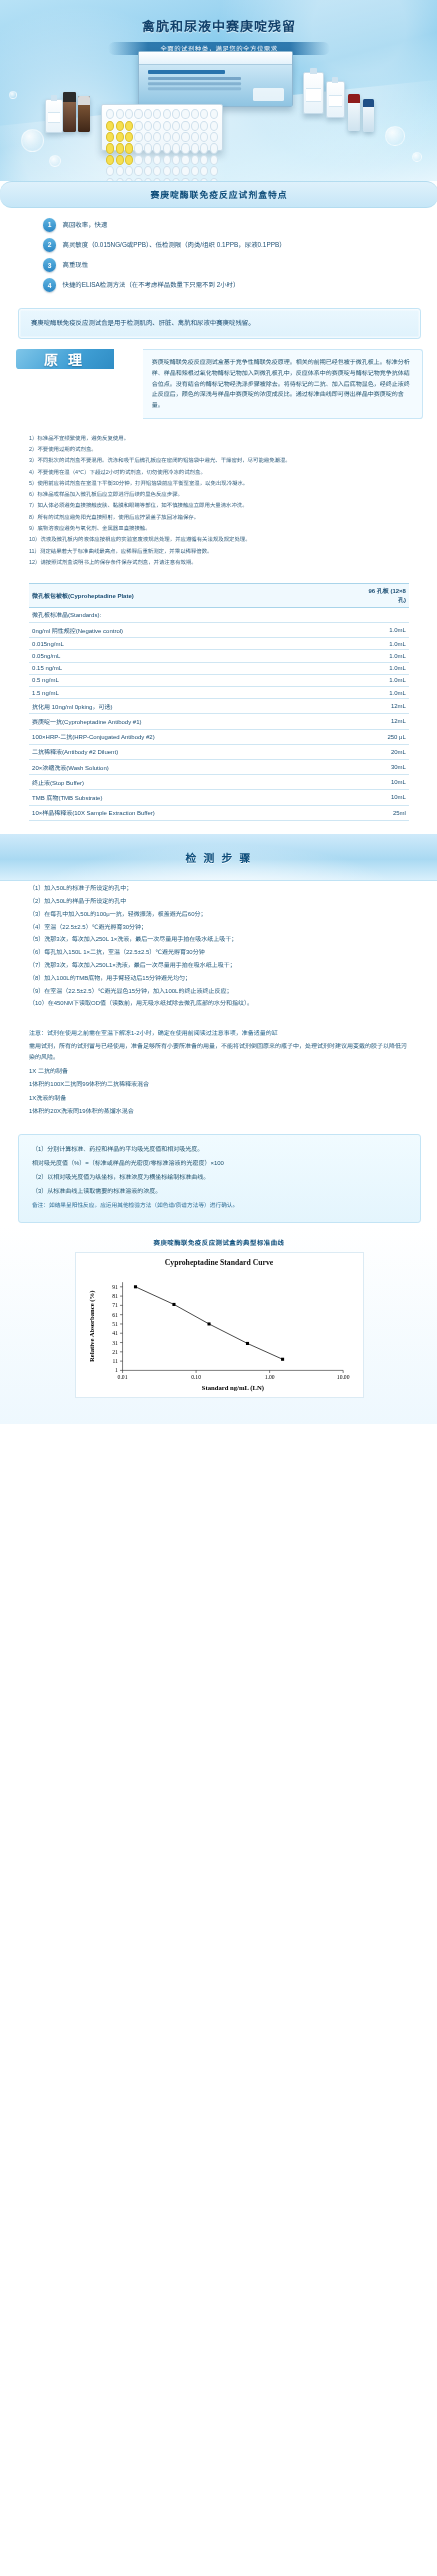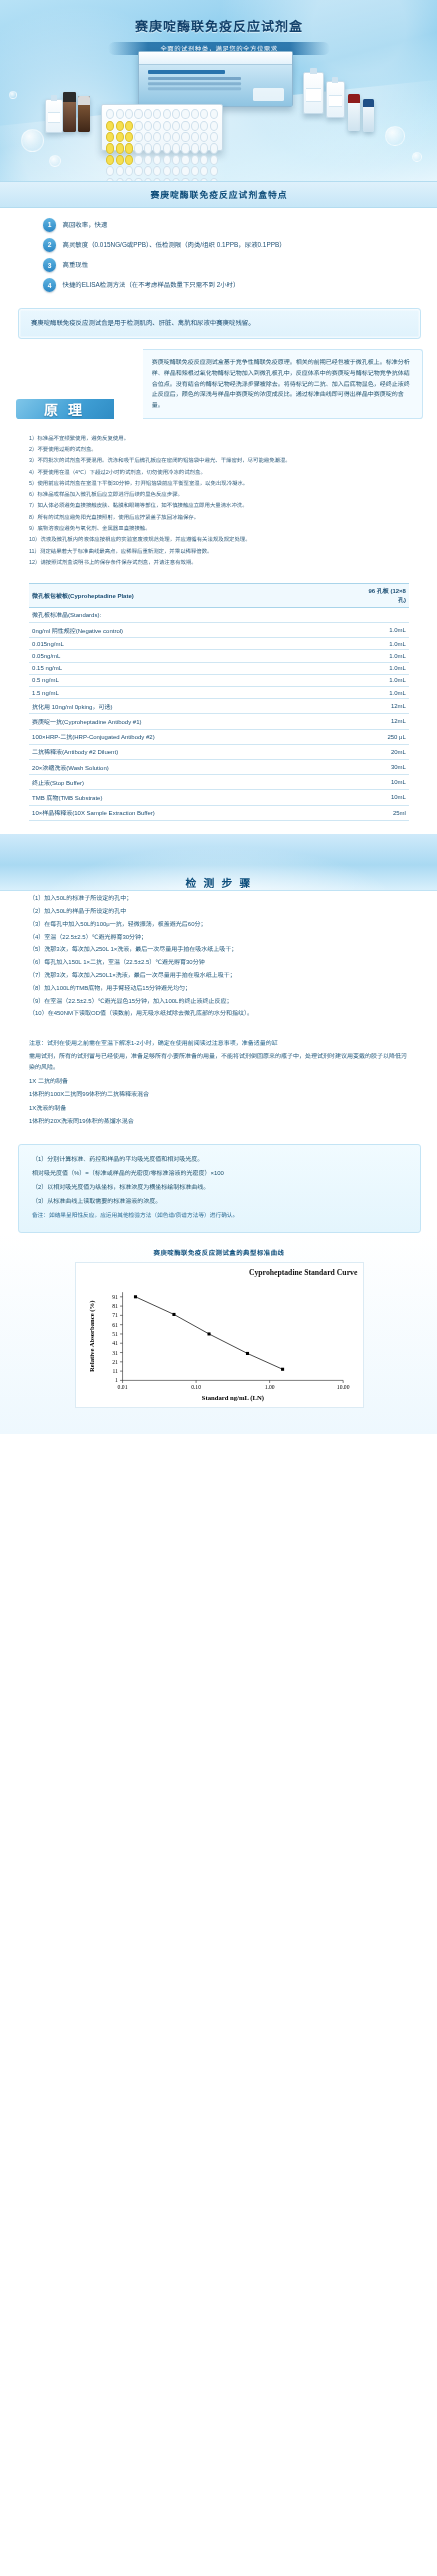--- a/index.html
+++ b/index.html
@@ -145,30 +145,31 @@
     font-size: 9.8px;
     font-weight: bold;
     letter-spacing: 1.5px;
     color: #14537f;
   }
   .band.blue-bar {
     background: linear-gradient(180deg, #dff1fb 0%, #c6e6f7 100%);
     padding: 6.2px 0;
     border-top: 0.5px solid #b3dcf0;
     border-bottom: 0.5px solid #b3dcf0;
+    border-radius: 12px;
   }
   .band.blue-bar h2 { color: #0f4d79; font-size: 8.8px; letter-spacing: 1px; }
   .wave-head {
     position: relative;
-    height: 57px;
+    height: 47px;
     background:
       radial-gradient(ellipse at 50% 140%, rgba(255,255,255,.85), rgba(255,255,255,0) 60%),
       linear-gradient(180deg, #cfeafa 0%, #a9d9f2 55%, #d9f0fc 100%);
     border-bottom: 0.5px solid #bfe2f4;
-    display: flex; align-items: flex-end; justify-content: center;
+    display: flex; align-items: center; justify-content: center;
   }
   .wave-head h2 { margin: 0; font-size: 10.8px; letter-spacing: 2.1px; color: #0e4f7d; font-weight: bold; text-shadow: 0 0.5px 0.5px rgba(255,255,255,.8); }
   
   .features { padding: 3.1px 43px 9.3px; }
   .feat-row { display: flex; align-items: flex-start; margin: 6.7px 0; }
   .num {
     flex: 0 0 auto;
     width: 13.4px; height: 13.4px; border-radius: 50%;
     background: linear-gradient(180deg, #5fb4e2, #2b87c4);
     color: #ffffff; font-size: 6.7px; font-weight: bold;
@@ -186,21 +187,21 @@
     padding: 8.2px 12.4px;
     font-size: 6.4px;
     line-height: 12.4px;
     color: #1d4f74;
     box-shadow: inset 0 0 0 1.5px rgba(255,255,255,.55);
   }
   
   .principle {
     display: flex;
     margin: 0 15.5px 11.3px;
-    align-items: flex-end;
+    align-items: flex-start;
     gap: 29px;
   }
   .principle-title {
     flex: 0 0 98px;
     border-radius: 3.1px 0 0 3.1px;
     background: linear-gradient(135deg, #7fc6e9 0%, #3f9ed4 60%, #2f8cc4 100%);
     color: #ffffff;
     display: flex; align-items: center; justify-content: center;
     font-size: 14px; font-weight: bold; letter-spacing: 3.1px;
     text-shadow: 0 1px 1.5px rgba(10,60,95,.45);
@@ -285,21 +286,21 @@
     padding: 2.1px 0 5.2px;
   }
   .chart-box {
     width: 289px;
     margin: 0 auto;
     background: #ffffff;
     border: 0.5px solid #dcebf4;
     padding: 5.2px 5.2px 3.1px;
   }
   .chart-title {
-    text-align: right;
+    text-align: center;
     font-family: "Liberation Serif", serif;
     font-size: 7.7px;
     font-weight: bold;
     color: #111111;
     margin-bottom: 9px;
   }
   svg.plot { display: block; margin: 0 auto; }
   .footer-space { height: 5.2px; }
 </style>
 </head>
@@ -309,21 +310,21 @@
 
   <section class="hero">
     <div class="hero-bubbles">
       <span style="left:20.6px;top:129px;width:23px;height:23px;"></span>
       <span style="left:49px;top:155px;width:12.4px;height:12.4px;"></span>
       <span style="left:385px;top:126px;width:19.6px;height:19.6px;"></span>
       <span style="left:412px;top:152px;width:10.3px;height:10.3px;"></span>
       <span style="left:9.3px;top:91px;width:8.2px;height:8.2px;"></span>
     </div>
 
-    <div class="hero-title">赛庚啶酶联免疫反应试剂盒</div>
+    <div class="hero-title">禽肮和尿液中赛庚啶残留</div>
     <div class="hero-sub">全面的试剂种类，满足您的全方位需求</div>
 
     <div class="product">
       <div class="kitbox">
         <div class="lid"></div>
         <div class="brandstrip"></div>
         <div class="txt"></div>
         <div class="logo"></div>
       </div>
 

